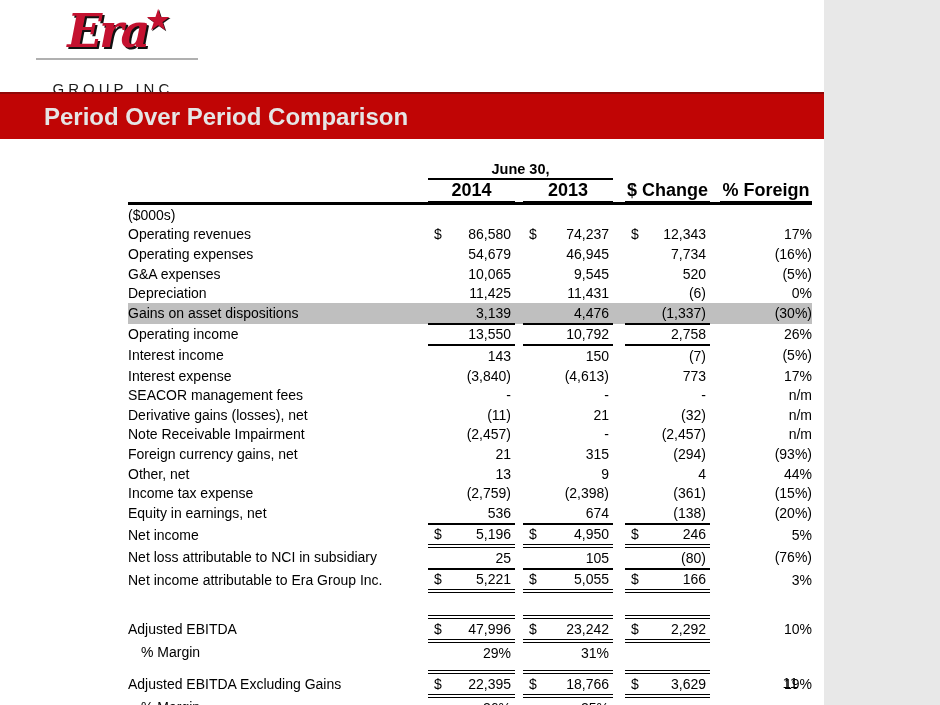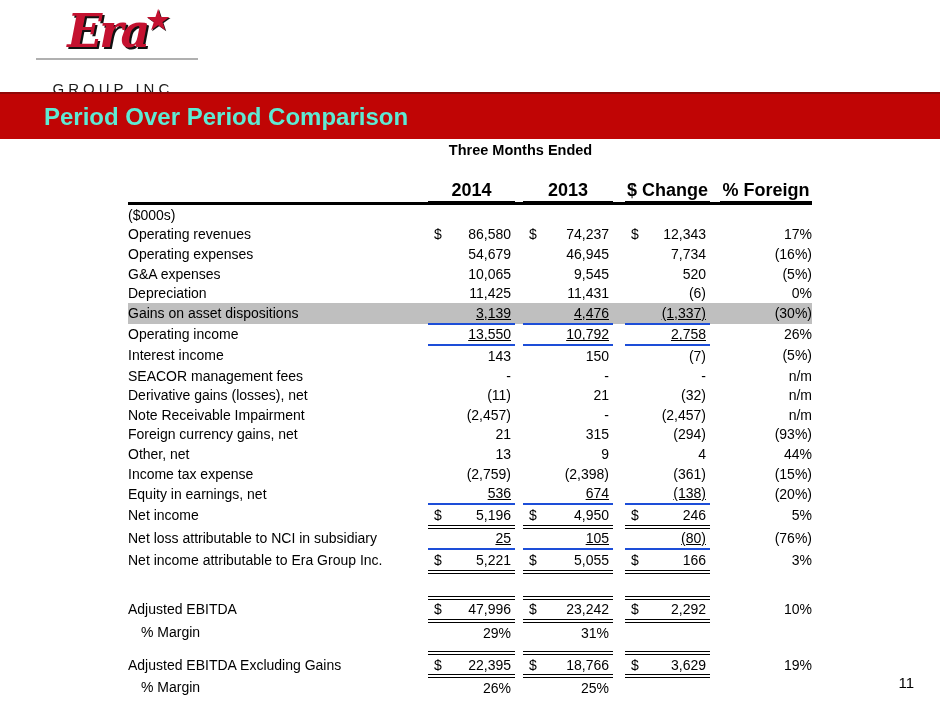--- a/index.html
+++ b/index.html
@@ -1,51 +1,51 @@
 <!DOCTYPE html>
 <html><head>
 <meta charset="utf-8">
 <style>
   html,body{margin:0;padding:0;background:#e8e8e8;}
-  .slide{position:relative;width:940px;height:705px;background:#ffffff;overflow:hidden;
+  .slide{position:relative;width:824px;height:705px;background:#ffffff;overflow:hidden;
          font-family:"Liberation Sans",sans-serif;color:#000;}
 
   
   .logo{position:absolute;left:28px;top:5px;width:178px;text-align:center;}
   .logo-era{font-family:"DejaVu Serif",serif;font-style:italic;font-weight:bold;
             font-size:46px;line-height:52px;color:#c41230;letter-spacing:-3px;
             text-shadow:2px 2px 0 #111;}
   .logo-star{display:inline-block;font-style:normal;font-size:26px;line-height:20px;
              vertical-align:18px;margin-left:-1px;color:#c41230;text-shadow:1px 1px 0 #111;}
   .logo-rule{height:2px;background:#b0b0b0;margin:1px 8px 0 8px;}
   .logo-sub{font-size:15px;letter-spacing:4px;color:#1a1a1a;padding-top:20px;font-weight:500;}
 
   
   .titlebar{position:absolute;left:0;top:92px;width:940px;height:47px;background:#c00505;
             border-top:2px solid #8f0808;box-sizing:border-box;}
-  .titlebar .title{color:#5eead4;font-weight:bold;font-size:24px;line-height:45px;padding-left:44px;}
+  .titlebar .title{color:#e5e5e5;font-weight:bold;font-size:24px;line-height:45px;padding-left:44px;}
 
   
   .tme{position:absolute;left:428px;top:142px;width:185px;text-align:center;
        font-weight:bold;font-size:14.5px;}
   .j30{position:absolute;left:428px;top:161px;width:185px;text-align:center;
        font-weight:bold;font-size:14.5px;border-bottom:2px solid #000;padding-bottom:1px;}
 
   
   table.cmp{position:absolute;left:128px;top:180px;width:684px;border-collapse:collapse;
             table-layout:fixed;font-size:14px;}
   table.cmp td,table.cmp th{padding:0;height:19.6px;white-space:nowrap;font-weight:normal;}
   table.cmp thead th{font-weight:bold;font-size:18px;text-align:center;vertical-align:bottom;}
   table.cmp thead th.h{border-bottom:2px solid #000;}
   tr.fullrule td{height:2px;background:#000;line-height:0;font-size:0;padding:0;}
   td.lbl{text-align:left;padding-left:2px;overflow:hidden;}
   td.m .mc{display:flex;justify-content:space-between;align-items:baseline;padding:0 4px 0 6px;}
   td.pct{text-align:right;padding-right:5px;}
   tr.hl td{background:#bfbfbf;margin-left:20px;}
-  tr.rb td.m{border-bottom:2px solid #1d4ed8;text-decoration:underline;}
+  tr.rb td.m{border-bottom:2px solid #000000;}
   tr.db td.m{border-bottom:4px double #000;}
   tr.dt td.m{border-top:4px double #000;}
   tr.unit td.lbl{}
   tr.indent td.lbl{padding-left:13px;}
   tr.sp td{background:transparent;}
 
   
   .page-num{position:absolute;right:26px;bottom:14px;font-weight:normal;font-size:15px;}
 </style>
 </head>
@@ -56,21 +56,21 @@
   <div class="logo">
     <div class="logo-era"><span>Era</span><span class="logo-star">★</span></div>
     <div class="logo-rule"></div>
     <div class="logo-sub">GROUP INC.</div>
   </div>
 
   <div class="titlebar">
     <div class="title">Period Over Period Comparison</div>
   </div>
 
-  <div class="tme">Three Months Ended</div>
+  <div class="j30">June 30,</div>
 
   <table class="cmp">
     <colgroup>
       <col style="width:300px">
         <col style="width:87px">
         <col style="width:8px">
       <col style="width:90px">
         <col style="width:12px">
         <col style="width:85px">
       <col style="width:10px">
@@ -286,20 +286,45 @@
           <td class="m">
             <div class="mc">
               <span></span>
               <span>(7)</span>
             </div>
           </td>
           <td></td>
           <td class="pct">(5%)</td>
         </tr>
         <tr>
+          <td class="lbl">Interest expense</td>
+          <td class="m">
+            <div class="mc">
+              <span></span>
+              <span>(3,840)</span>
+            </div>
+          </td>
+          <td></td>
+          <td class="m">
+            <div class="mc">
+              <span></span>
+              <span>(4,613)</span>
+            </div>
+          </td>
+          <td></td>
+          <td class="m">
+            <div class="mc">
+              <span></span>
+              <span>773</span>
+            </div>
+          </td>
+          <td></td>
+          <td class="pct">17%</td>
+        </tr>
+        <tr>
           <td class="lbl">SEACOR management fees</td>
           <td class="m">
             <div class="mc">
               <span></span>
               <span>-</span>
             </div>
           </td>
           <td></td>
           <td class="m">
             <div class="mc">

